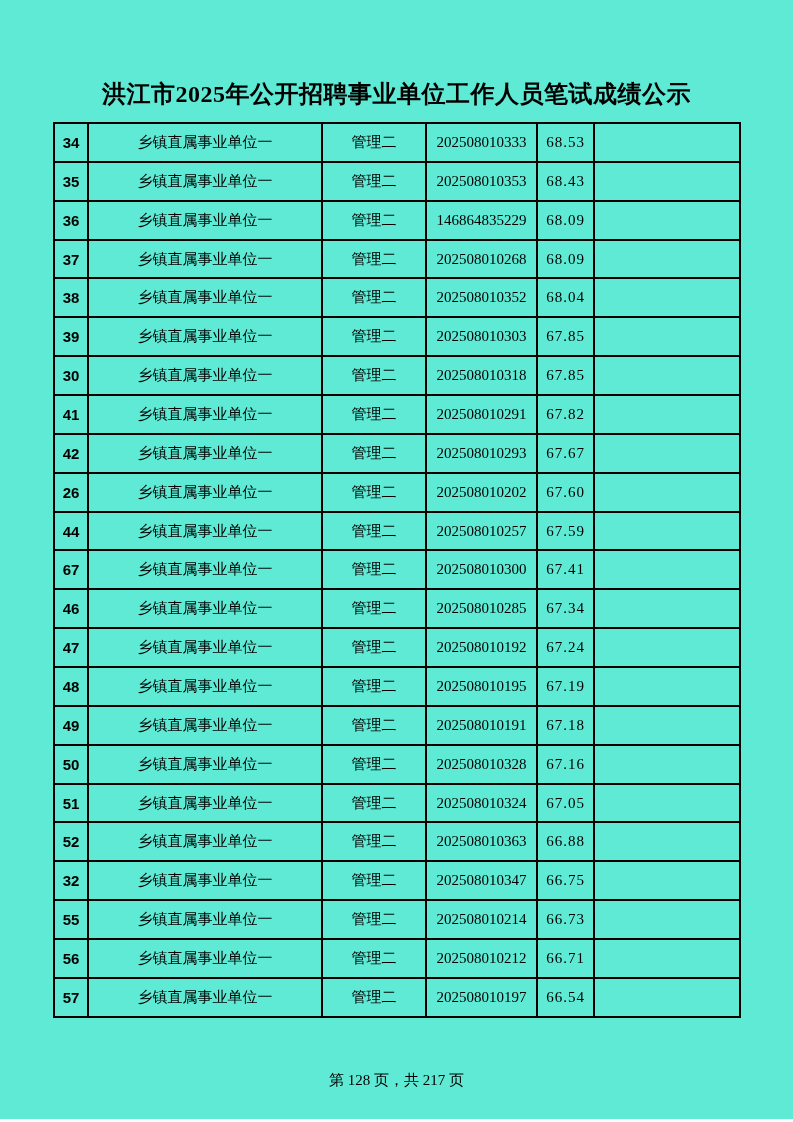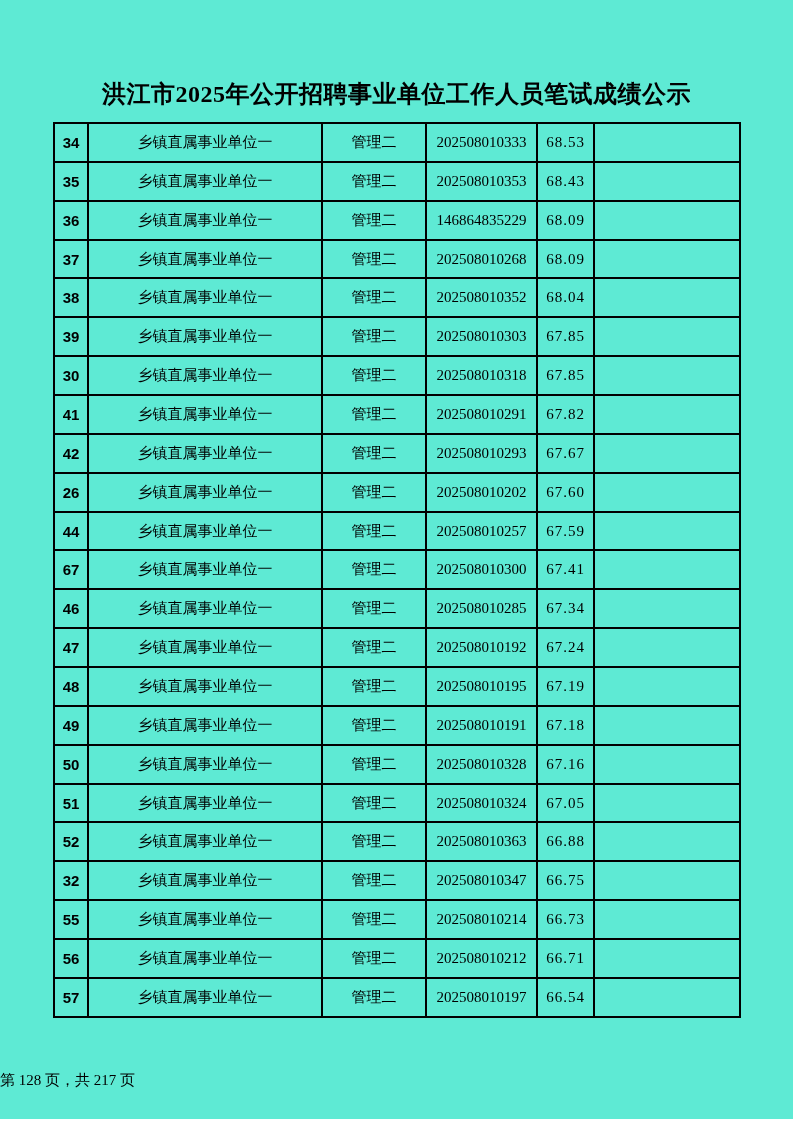--- a/index.html
+++ b/index.html
@@ -55,21 +55,21 @@
   }
   td.c-score {
     letter-spacing: 1px;
     margin-left: 32px;
   }
   .footer {
     position: absolute;
     top: 1070px;
     left: 0;
     width: 100%;
-    text-align: left;
+    text-align: center;
     font-size: 15px;
     line-height: 20px;
   }
 </style>
 </head>
 <body>
 
 <div class="page">
 
   <h1 class="title">洪江市2025年公开招聘事业单位工作人员笔试成绩公示</h1>

